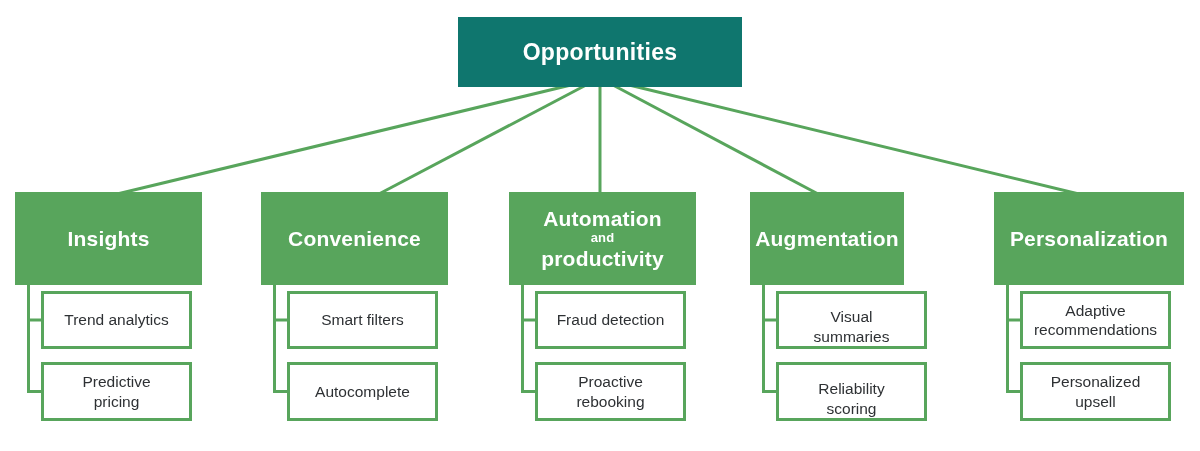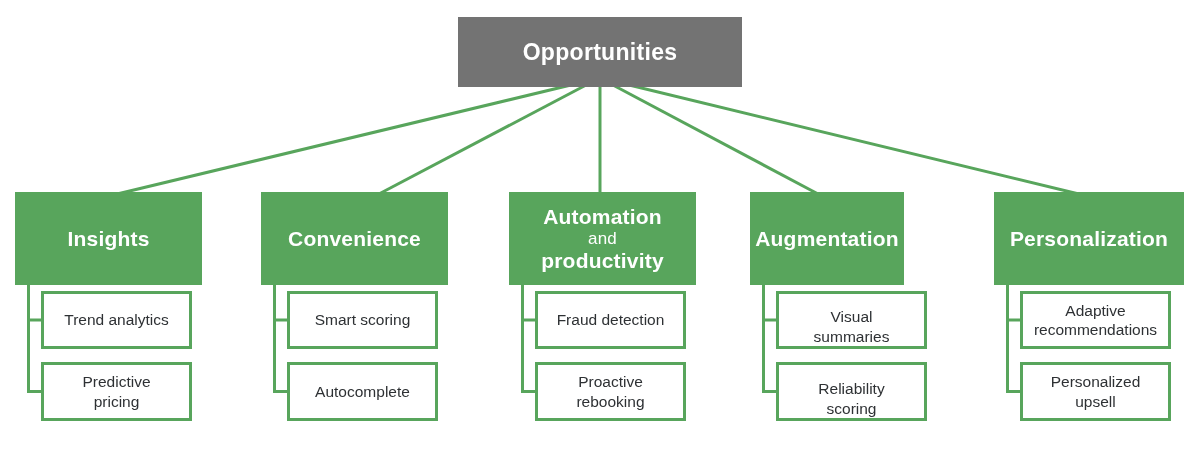--- a/index.html
+++ b/index.html
@@ -26,40 +26,40 @@
     box-sizing: border-box;
     display: flex;
     align-items: center;
     justify-content: center;
     text-align: center;
     z-index: 2;
   }
   .root-node {
     left: 458px; top: 17px;
     width: 284px; height: 70px;
-    background: #737373;
+    background: #0f766e;
     color: #ffffff;
     font-size: 23px;
     font-weight: bold;
     letter-spacing: 0.3px;
   }
   .branch-node {
     top: 192px;
     height: 93px;
     background: #58a55c;
     color: #ffffff;
     font-size: 21px;
     font-weight: bold;
     letter-spacing: 0.2px;
     flex-direction: column;
     line-height: 1.2;
   }
   .branch-node .small-mid {
-    font-size: 17px;
-    font-weight: normal;
+    font-size: 13px;
+    font-weight: bold;
     line-height: 1.15;
   }
   .col1 { left: 15px;  width: 187px; }
   .col2 { left: 261px; width: 187px; }
   .col3 { left: 509px; width: 187px; }
   .col4 { left: 750px; width: 154px; }
   .col5 { left: 994px; width: 190px; }
   .leaf-node {
     background: #ffffff;
     border: 3px solid #58a55c;
@@ -126,21 +126,21 @@
 
   <div class="node leaf-node leaf-row1 c1">
     <span>Trend analytics</span>
   </div>
   <div class="node leaf-node leaf-row2 c1">
     <span>Predictive
 pricing</span>
   </div>
 
   <div class="node leaf-node leaf-row1 c2">
-    <span>Smart scoring</span>
+    <span>Smart filters</span>
   </div>
   <div class="node leaf-node leaf-row2 c2">
     <span>Autocomplete</span>
   </div>
 
   <div class="node leaf-node leaf-row1 c3">
     <span>Fraud detection</span>
   </div>
   <div class="node leaf-node leaf-row2 c3">
     <span>Proactive

